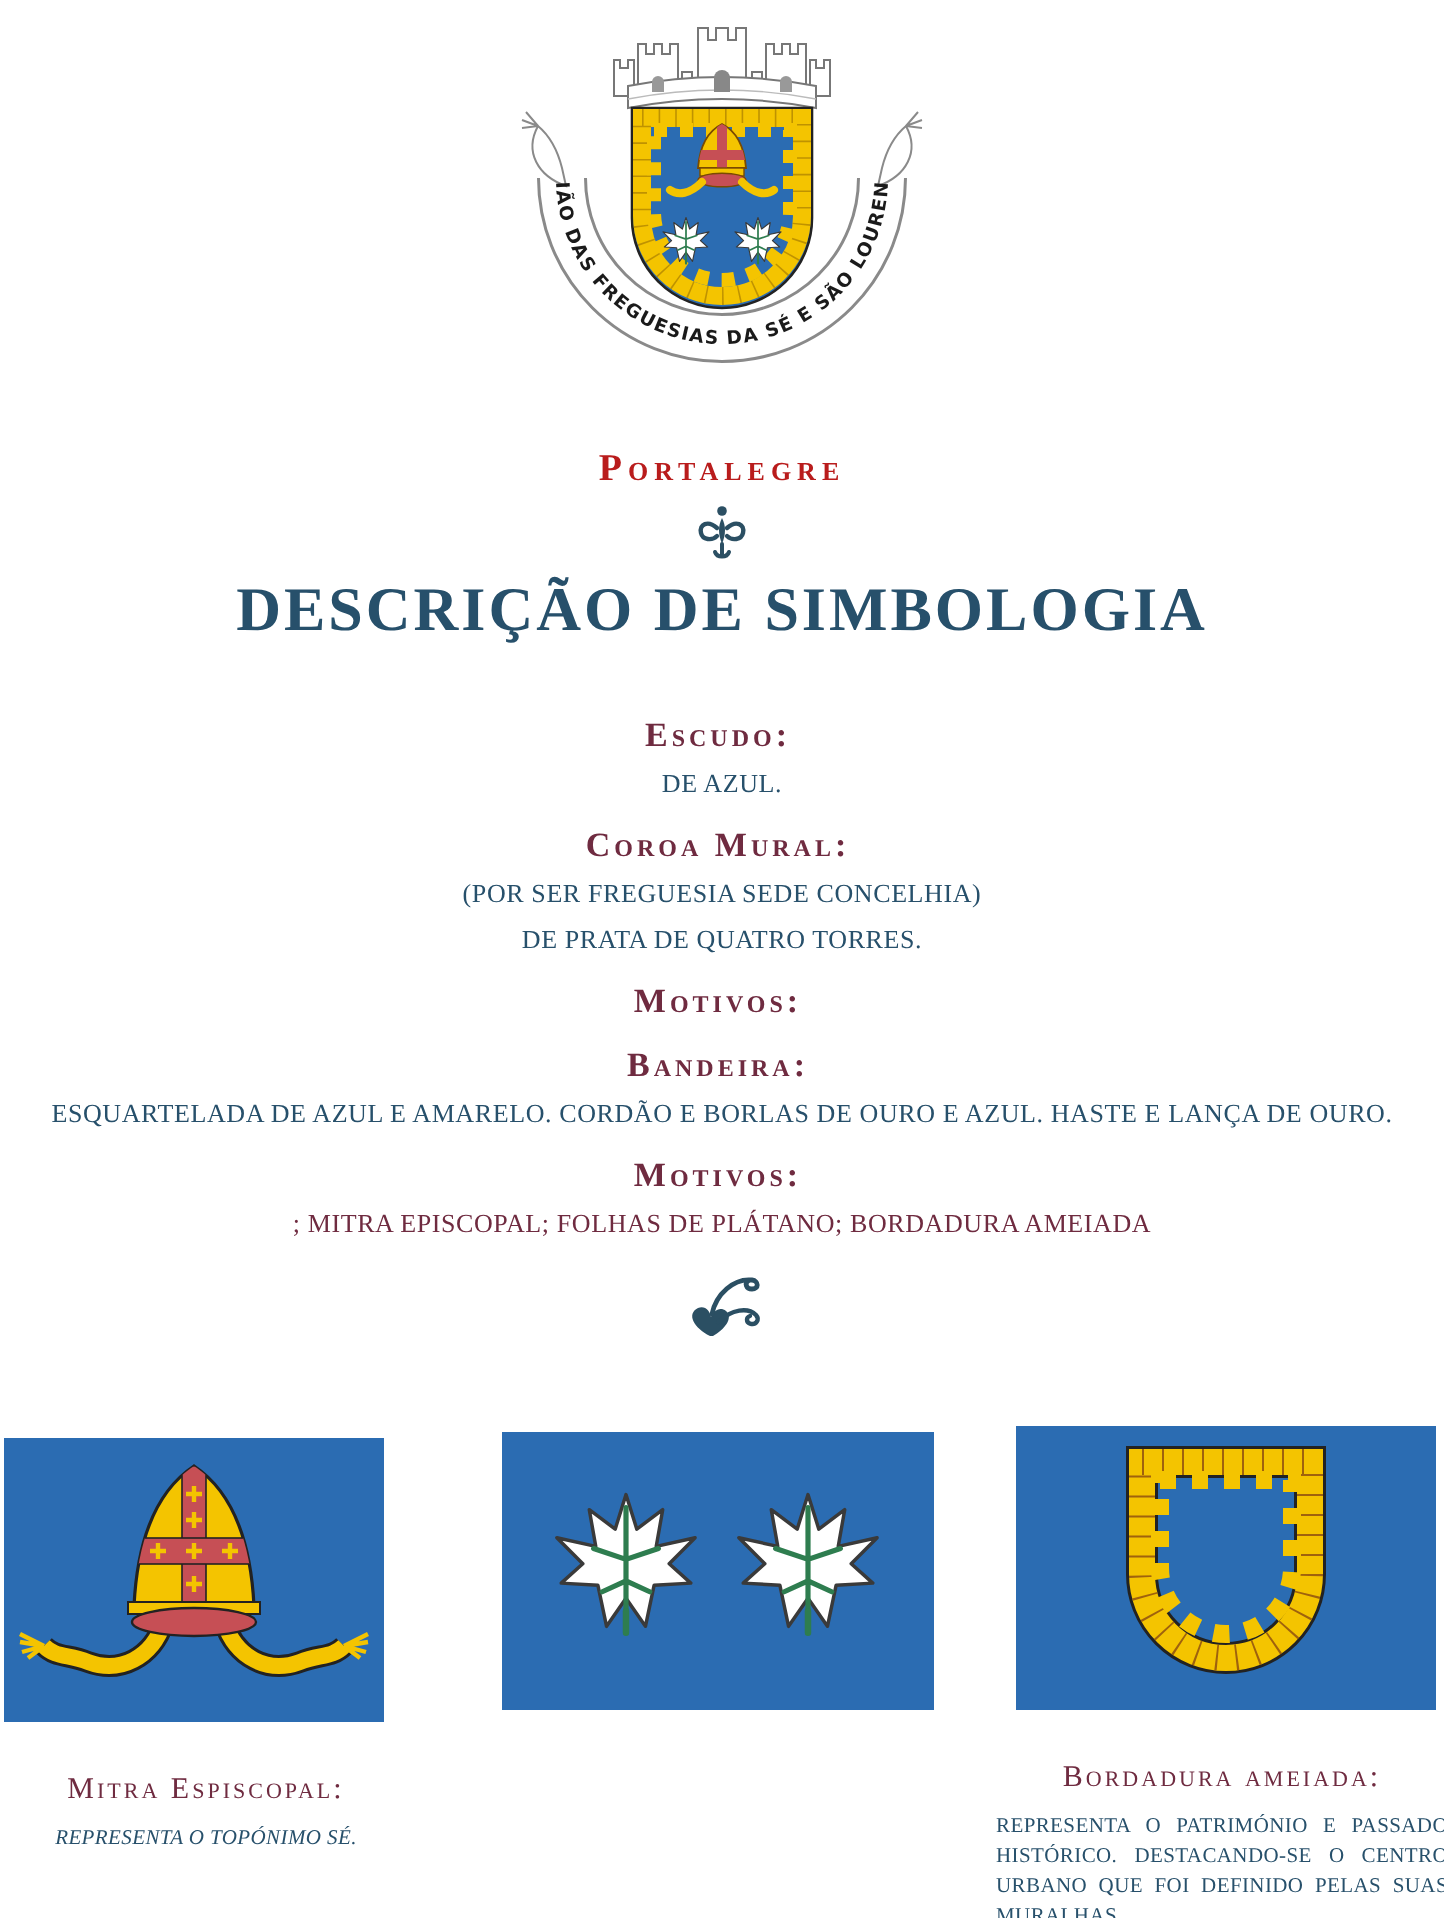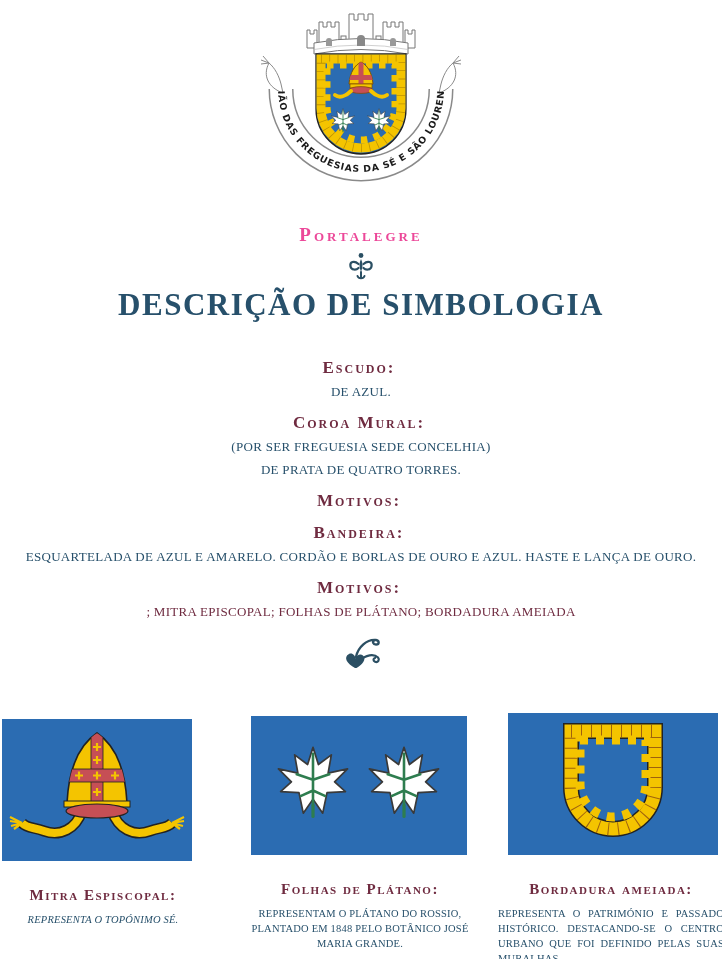--- a/index.html
+++ b/index.html
@@ -8,21 +8,21 @@
     position:relative;width:722px;height:959px;margin:0 auto;
     background:#ffffff;overflow:hidden;
     font-family:"Liberation Serif", serif;color:#27506b;
   }
   
   .crest{position:absolute;left:50%;top:4px;transform:translateX(-50%);}
   
   .muni{
     position:absolute;top:224px;left:0;width:100%;text-align:center;
     font-variant:small-caps;font-weight:700;font-size:19px;letter-spacing:3px;
-    color:#ec4899;
+    color:#b91c1c;
   }
   .orn1{position:absolute;top:251px;left:0;width:100%;text-align:center;}
   .page-title{
     position:absolute;top:287px;left:0;width:100%;text-align:center;
     font-size:31px;font-weight:700;letter-spacing:1.5px;color:#27506b;margin:0;
   }
   
   .sections{position:absolute;top:358px;left:0;width:100%;text-align:center;}
   .sec{margin:0 0 12px 0;}
   .sec h3{
@@ -35,21 +35,21 @@
   
   figure{margin:0;padding:0;position:absolute;}
   .fig1{left:2px;top:719px;width:202px;}
   .fig2{left:243px;top:716px;width:234px;}
   .fig3{left:498px;top:713px;width:226px;}
   figure svg.flag{display:block;}
   .fig2 svg.flag{margin-left:8px;}
   .fig3 svg.flag{margin-left:10px;}
   figcaption{margin-top:26px;text-align:center;}
   figcaption h4{
-    margin:0 0 9px 0;font-size:15px;font-weight:700;font-variant:small-caps;
+    margin:0 0 9px 0;font-size:15px;font-weight:400;font-variant:small-caps;
     letter-spacing:1.5px;color:#6f2b40;line-height:16px;
   }
   figcaption p{margin:0;font-size:10.5px;line-height:15px;letter-spacing:.2px;color:#27506b;}
   .fig3 figcaption p{text-align:justify;}
   .fig1 figcaption p{padding:0 8px;font-style:italic;}
 </style>
 </head>
 <body>
 
 <div class="page">
@@ -201,24 +201,20 @@
       <p>REPRESENTA O TOPÓNIMO SÉ.</p>
     </figcaption>
   </figure>
 
   <figure class="fig2">
     <svg class="flag" width="216" height="139" viewBox="0 0 216 139">
       <rect x="0" y="0" width="216" height="139" fill="#2b6cb2"></rect>
       <use href="#leafShape" transform="translate(62,68) scale(1.08)"></use>
       <use href="#leafShape" transform="translate(153,68) scale(1.08)"></use>
     </svg>
-    <figcaption>
-      <h4>Folhas de Plátano:</h4>
-      <p>REPRESENTAM O PLÁTANO DO ROSSIO, PLANTADO EM 1848 PELO BOTÂNICO JOSÉ MARIA GRANDE.</p>
-    </figcaption>
   </figure>
 
   <figure class="fig3">
     <svg class="flag" width="210" height="142" viewBox="0 0 210 142">
       <rect x="0" y="0" width="210" height="142" fill="#2b6cb2"></rect>
       <g>
         <path d="M63 18 H147 V74 A42 42 0 0 1 63 74 Z" fill="none" stroke="#222222" stroke-width="16"></path>
         <path d="M63 18 H147 V74 A42 42 0 0 1 63 74 Z" fill="none" stroke="#f4c400" stroke-width="13"></path>
         <path d="M63 18 H147 V74 A42 42 0 0 1 63 74 Z" fill="none" stroke="#8a4a10" stroke-width="13" stroke-dasharray="1 9" opacity="0.8"></path>
         <path d="M72 27 H138 V71 A33 33 0 0 1 72 71 Z" fill="none" stroke="#f4c400" stroke-width="9" stroke-dasharray="8 8"></path>

